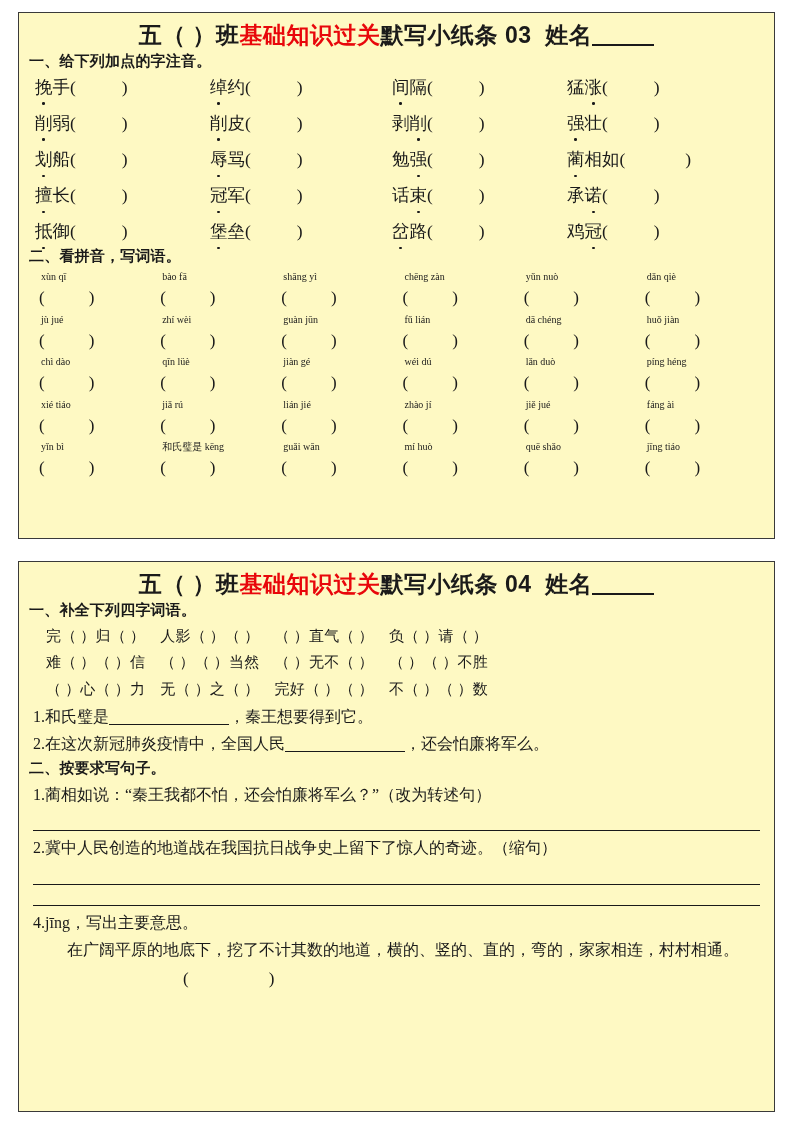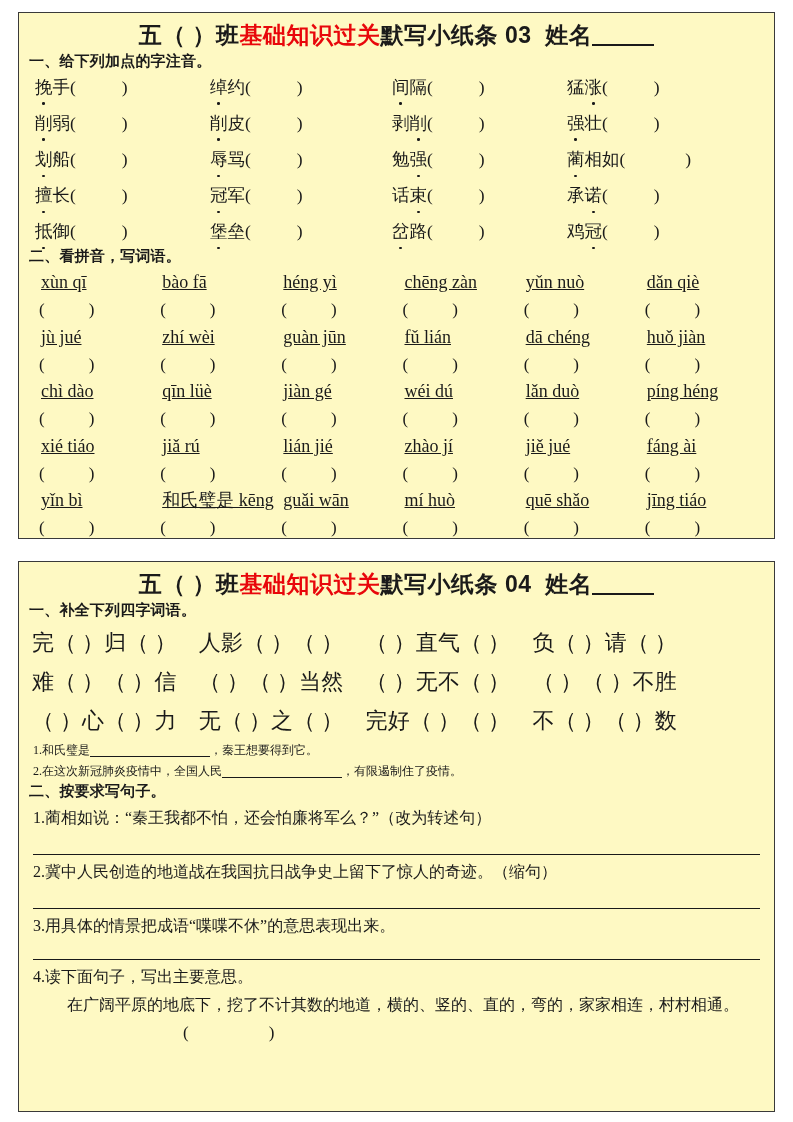--- a/index.html
+++ b/index.html
@@ -92,47 +92,46 @@
   .zy-gap-wide { display: inline-block; width: 60px; }
 
   
   .pinyin-block { margin: 1px 0 0 8px; }
   .pinyin-row {
     display: grid;
     grid-template-columns: repeat(6, 1fr);
     margin-bottom: 1px;
   }
   .py-text {
-    font-size: 18px;
+    font-size: 10px;
     line-height: 1.5;
     white-space: nowrap;
     font-family: "Liberation Serif", "DejaVu Serif", serif;
     padding-left: 4px;
-    text-decoration: underline;
   }
   .py-paren {
     font-size: 17px;
     line-height: 1.5;
     white-space: nowrap;
     padding-left: 2px;
   }
   .py-paren .sp { display: inline-block; width: 44px; }
 
   
   .idiom-line {
-    font-size: 22px;
+    font-size: 15px;
     line-height: 1.78;
     white-space: nowrap;
-    margin-left: 3px;
+    margin-left: 17px;
     letter-spacing: 0.2px;
   }
 
   
   .q-line {
-    font-size: 12px;
+    font-size: 16px;
     line-height: 1.72;
     margin-left: 4px;
     white-space: nowrap;
   }
   .q-line .fill {
     display: inline-block;
     width: 120px;
     border-bottom: 1.4px solid #1a1a1a;
     vertical-align: -3px;
   }
@@ -196,21 +195,21 @@
       <div class="zy-cell"><span class="zy-word"><span class="zy-ch">鸡</span><span class="zy-ch dot">冠</span></span><span class="zy-paren">(</span><span class="zy-gap"></span><span class="zy-paren">)</span></div>
     </div>
 
     <div class="sec-head">二、看拼音，写词语。</div>
 
     <div class="pinyin-block">
 
       <div class="pinyin-row">
         <div class="py-text">xùn qī</div>
         <div class="py-text">bào fā</div>
-        <div class="py-text">héng yì</div>
+        <div class="py-text">shāng yì</div>
         <div class="py-text">chēng zàn</div>
         <div class="py-text">yǔn nuò</div>
         <div class="py-text">dǎn qiè</div>
       </div>
       <div class="pinyin-row">
         <div class="py-paren">(<span class="sp"></span>)</div>
         <div class="py-paren">(<span class="sp"></span>)</div>
         <div class="py-paren">(<span class="sp"></span>)</div>
         <div class="py-paren">(<span class="sp"></span>)</div>
         <div class="py-paren">(<span class="sp"></span>)</div>
@@ -296,42 +295,39 @@
     <div class="sec-head">一、补全下列四字词语。</div>
 
     <div class="idiom-line">完（  ）归（  ）　人影（  ）（  ）　（  ）直气（  ）　负（  ）请（  ）</div>
     <div class="idiom-line">难（  ）（  ）信　（  ）（  ）当然　（  ）无不（  ）　（  ）（  ）不胜</div>
     <div class="idiom-line">（  ）心（  ）力　无（  ）之（  ）　完好（  ）（  ）　不（  ）（  ）数</div>
 
     <div class="q-line">
       <span>1.</span><span>和氏璧是</span><span class="fill"></span><span>，秦王想要得到它。</span>
     </div>
     <div class="q-line">
-      <span>2.</span><span>在这次新冠肺炎疫情中，全国人民</span><span class="fill"></span><span>，有限遏制住了疫情。</span>
+      <span>2.</span><span>在这次新冠肺炎疫情中，全国人民</span><span class="fill"></span><span>，还会怕廉将军么。</span>
     </div>
 
     <div class="sec-head">二、按要求写句子。</div>
 
     <div class="q-wrap">
       <span>1.</span><span>蔺相如说：“秦王我都不怕，还会怕廉将军么？”（改为转述句）</span>
     </div>
     <hr class="answer-rule">
 
     <div class="q-wrap">
       <span>2.</span><span>冀中人民创造的地道战在我国抗日战争史上留下了惊人的奇迹。（缩句）</span>
     </div>
     <hr class="answer-rule">
 
+    <hr class="answer-rule tight">
+
     <div class="q-wrap">
-      <span>3.</span><span>用具体的情景把成语“喋喋不休”的意思表现出来。</span>
-    </div>
-    <hr class="answer-rule tight">
-
-    <div class="q-wrap">
-      <span>4.</span><span>读下面句子，写出主要意思。</span>
+      <span>4.</span><span>jīng，写出主要意思。</span>
     </div>
 
     <div class="q-wrap">
       <span class="indent"></span><span>在广阔平原的地底下，挖了不计其数的地道，横的、竖的、直的，弯的，家家相连，村村相通。</span><span class="tail-paren">(<span class="sp"></span>)</span>
     </div>
   </div>
 
 </div>
 
 </body></html>

